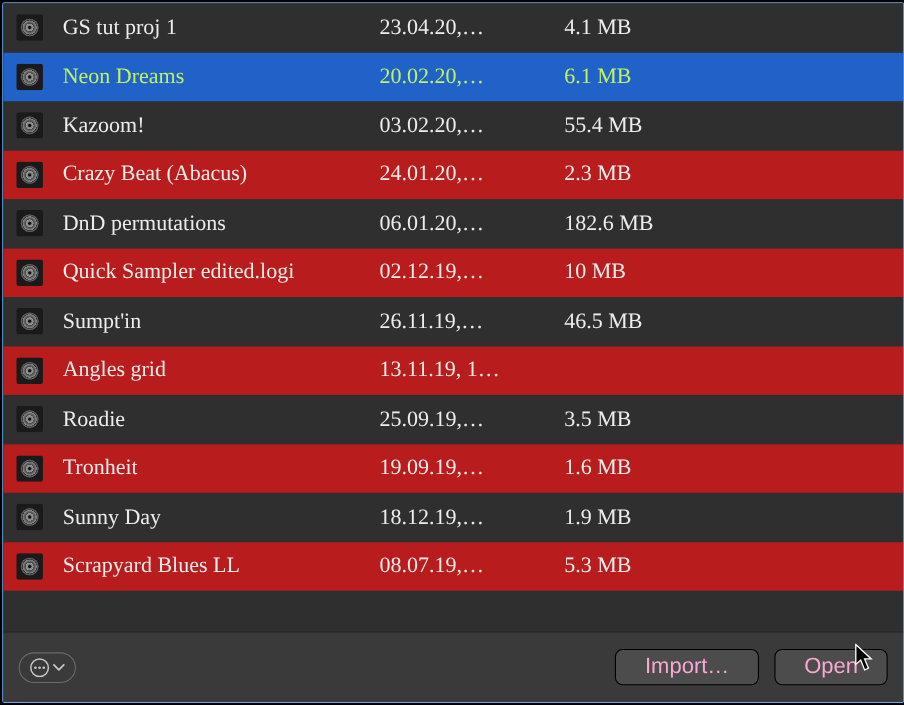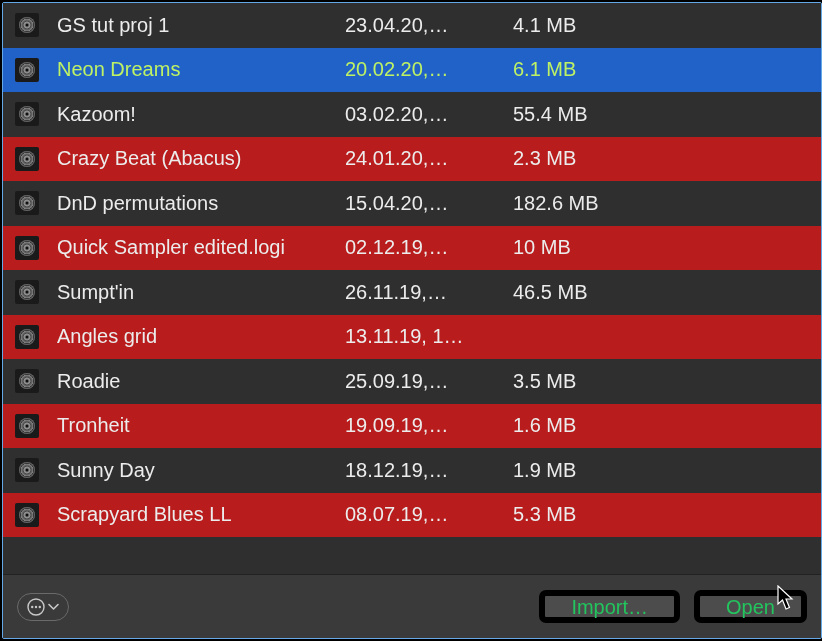--- a/index.html
+++ b/index.html
@@ -29,20 +29,21 @@
     }
     .row {
       display: flex;
       align-items: center;
       height: 44.5px;
       color: #ececec;
       font-size: 20px;
       font-weight: 400;
       cursor: default;
       user-select: none;
+      font-family: Liberation Serif, serif;
     }
     .row.alt { background: #b91c1c; }
     .row.sel { background: #2162c9; color: #bef264; }
     .col-name {
       display: flex;
       align-items: center;
       width: 342px;
       padding-left: 12px;
       white-space: nowrap;
       overflow: hidden;
@@ -114,23 +115,23 @@
       gap: 3px;
       cursor: pointer;
       font-size: 16px;
     }
     .options-btn svg { display: block; }
     .spacer { flex: 1; }
     .btn {
       height: 33px;
       padding: 0 26px;
       border-radius: 7px;
-      border: 6px solid #000000;
+      border: 1px solid #000000;
       background: #4c4c4c;
-      color: #22c55e;
+      color: #f9a8d4;
       font-size: 20px;
       font-family: inherit;
       cursor: pointer;
       margin-left: 14px;
     }
     .cursor {
       position: absolute;
       left: 774px;
       top: 582px;
       pointer-events: none;
@@ -187,21 +188,21 @@
         <div class="col-date">24.01.20,…</div>
         <div class="col-size">2.3 MB</div>
       </div>
       <div class="row">
         <div class="col-name">
           <div class="icon">
             <div class="disc"></div>
           </div>
           <span class="name-text">DnD permutations</span>
         </div>
-        <div class="col-date">15.04.20,…</div>
+        <div class="col-date">06.01.20,…</div>
         <div class="col-size">182.6 MB</div>
       </div>
       <div class="row alt">
         <div class="col-name">
           <div class="icon">
             <div class="disc"></div>
           </div>
           <span class="name-text">Quick Sampler edited.logi</span>
         </div>
         <div class="col-date">02.12.19,…</div>

